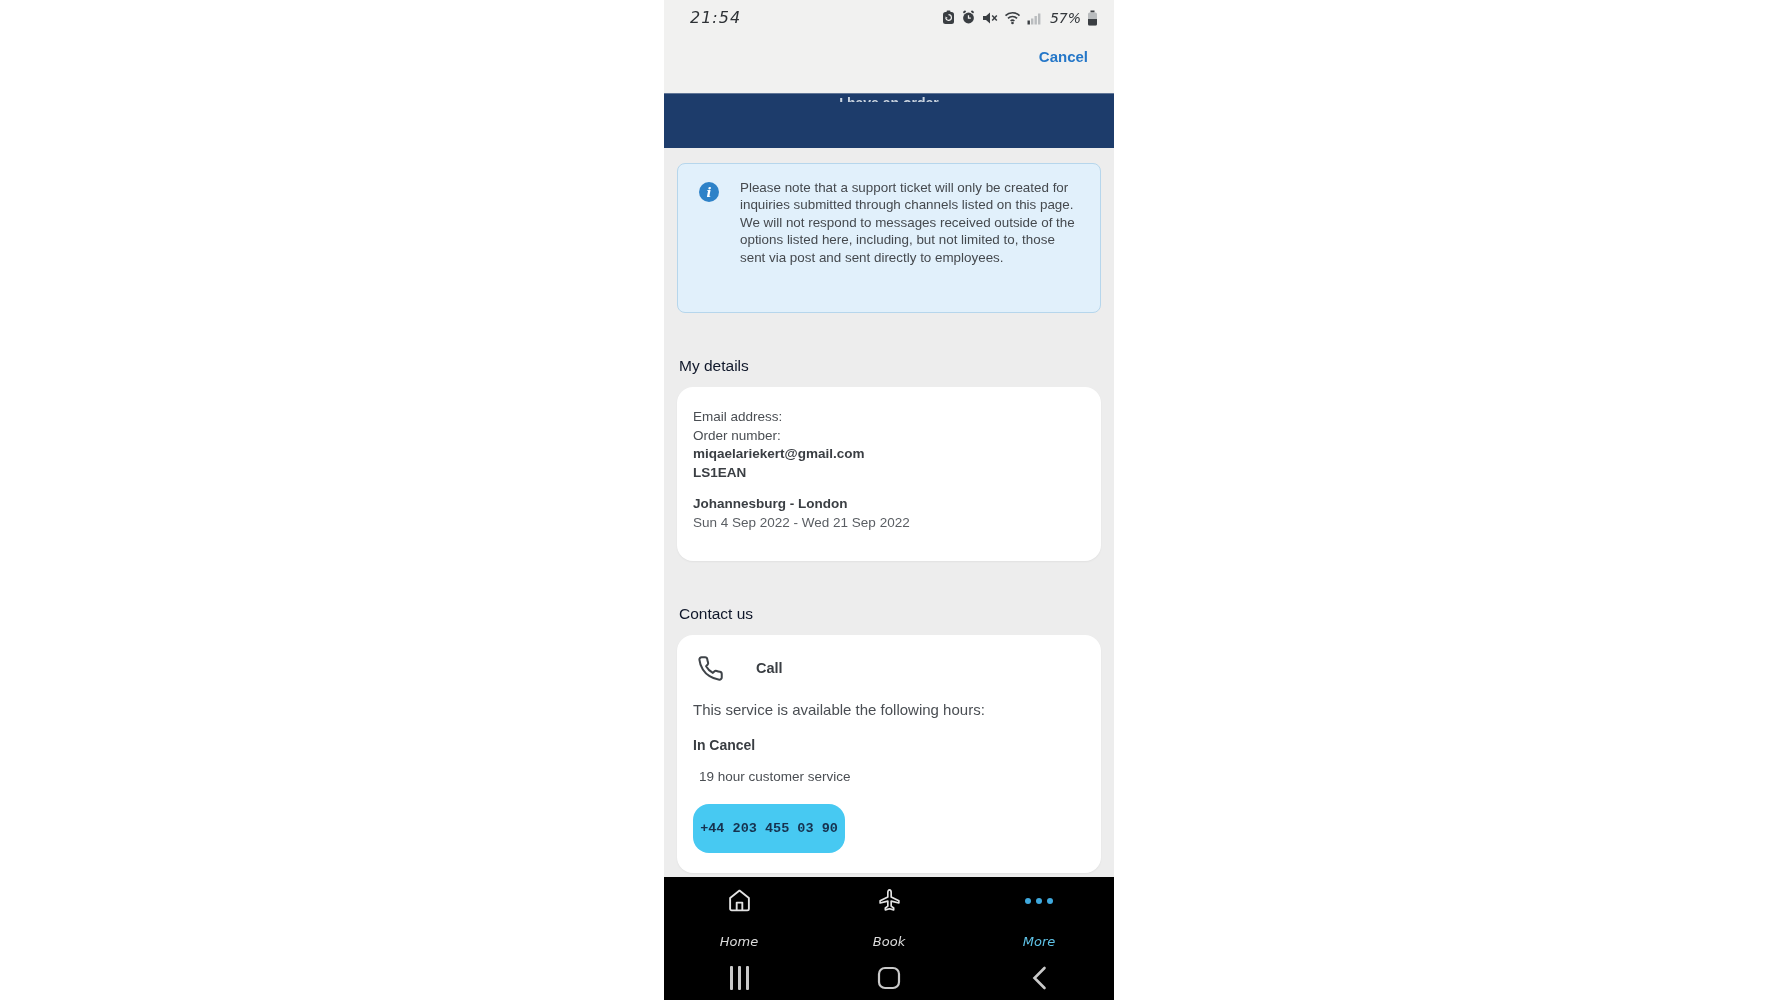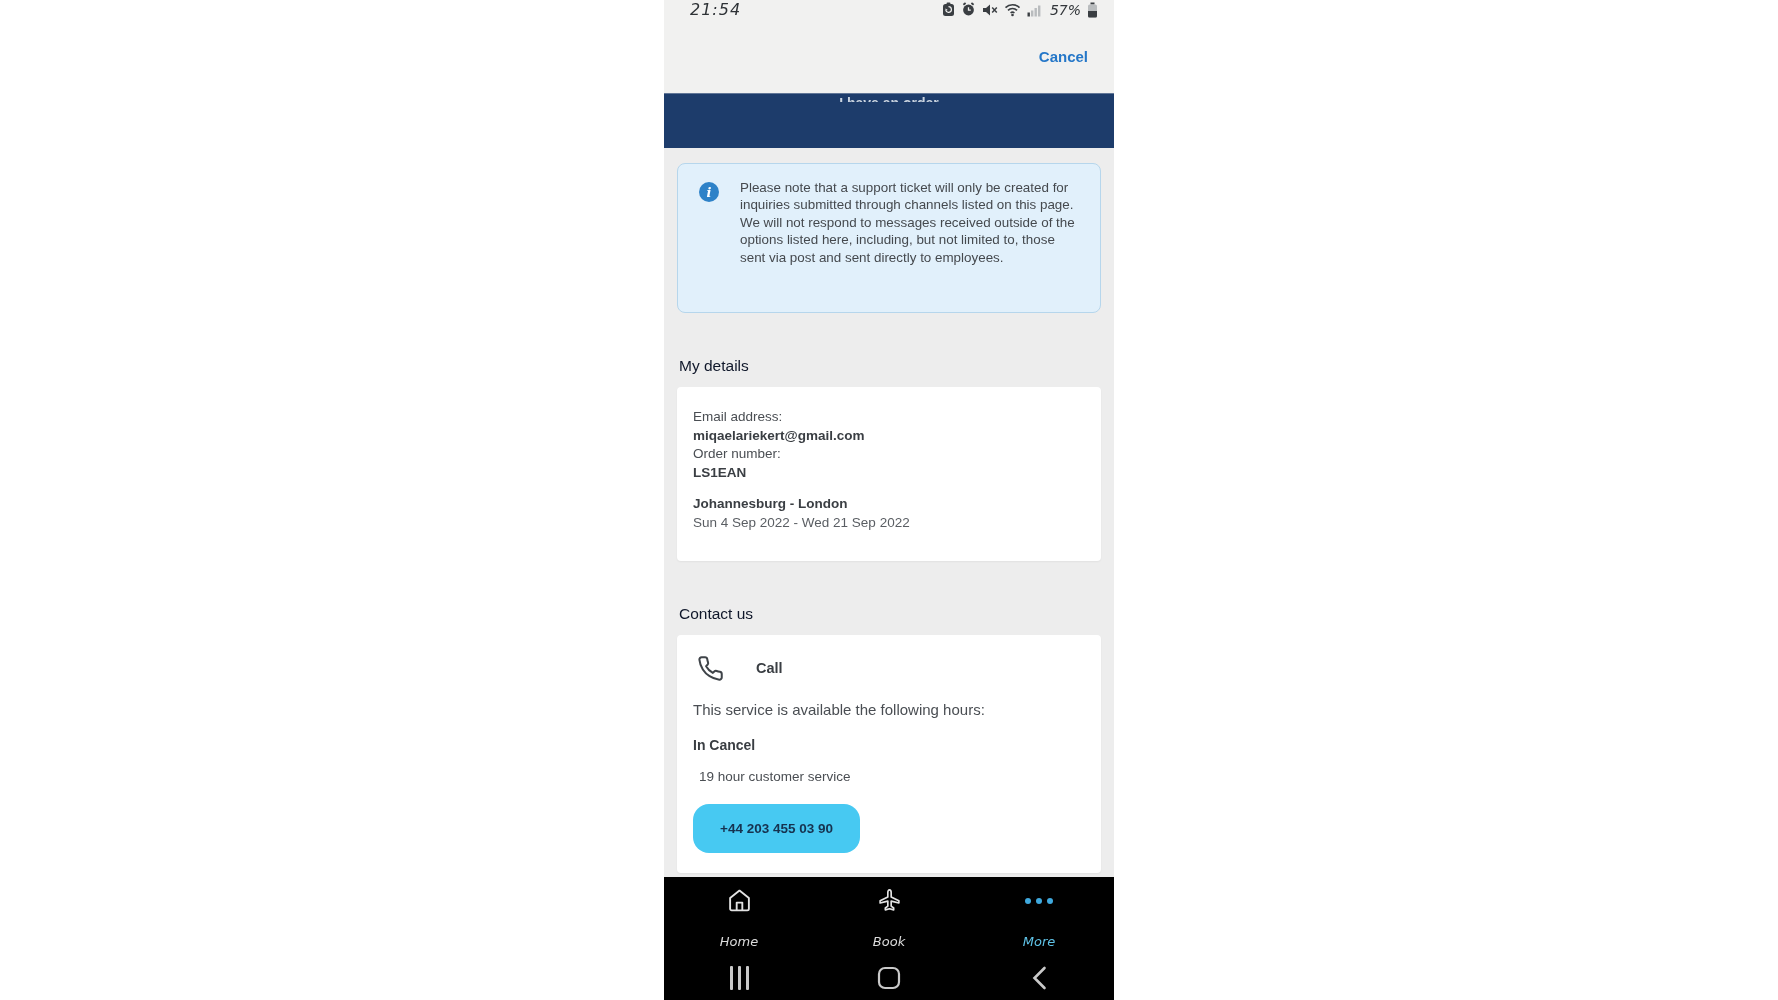--- a/index.html
+++ b/index.html
@@ -2,21 +2,21 @@
 <html><head>
 <meta charset="utf-8">
 <style>
   * { margin:0; padding:0; box-sizing:border-box; }
   html,body { width:1778px; height:1000px; background:#ffffff; font-family:"Liberation Sans", sans-serif; }
   .stage { width:1778px; height:1000px; background:#ffffff; display:flex; justify-content:center; }
   .phone { width:450px; height:1000px; background:#ededed; display:flex; flex-direction:column; overflow:hidden; }
 
   
   .header { background:#f1f1f0; height:93px; flex:0 0 auto; position:relative; }
-  .statusbar { display:flex; align-items:center; justify-content:space-between; padding:0 16px 0 26px; }
+  .statusbar { display:flex; align-items:center; justify-content:space-between; padding:8px 16px 0 26px; }
   .clock { font-family:"DejaVu Sans", sans-serif; font-style:italic; font-size:16px; color:#2e3236; letter-spacing:1px; }
   .sticons { display:flex; align-items:center; gap:6px; color:#3a3e42; }
   .sticons svg { display:block; }
   .batt-pct { font-family:"DejaVu Sans", sans-serif; font-style:italic; font-size:14px; color:#34383c; margin-left:2px; }
   .cancel-row { position:absolute; right:26px; top:48px; }
   .cancel-btn { font-size:15px; font-weight:bold; color:#2577c8; cursor:pointer; background:none; border:none; font-family:"Liberation Sans", sans-serif; }
 
   
   .navybar { background:#1d3c6b; height:55px; flex:0 0 auto; border-top:1px solid rgba(255,255,255,0.3); position:relative; overflow:hidden; }
   .clipped-tab { position:absolute; top:0; left:0; right:0; height:8px; overflow:hidden; text-align:center; }
@@ -25,35 +25,35 @@
   
   .content { flex:1 1 auto; background:#ededed; padding:15px 13px 0 13px; }
 
   .infobox { background:#e1f0fb; border:1px solid #b6d6ec; border-radius:8px; padding:15px 14px 14px 21px; display:flex; align-items:flex-start; height:150px; }
   .info-icon { width:20px; height:20px; border-radius:50%; background:#2e82c8; color:#ffffff; flex:0 0 auto; margin-top:3px;
                display:flex; align-items:center; justify-content:center; font-family:"DejaVu Serif", serif; font-style:italic; font-size:13px; font-weight:bold; }
   .info-text { margin-left:21px; width:336px; font-size:13.4px; line-height:17.4px; color:#45494e; }
 
   .section-h { font-size:15.5px; color:#0f172a; margin:44px 2px 12px 2px; }
 
-  .card { background:#ffffff; border-radius:4px; box-shadow:0 1px 2px rgba(0,0,0,0.05); }
+  .card { background:#ffffff; border-radius:16px; box-shadow:0 1px 2px rgba(0,0,0,0.05); }
   .card-details { padding:21px 16px 28px 16px; }
   .line { font-size:13.5px; line-height:18.6px; color:#4a4e53; }
   .line.bold { font-weight:bold; color:#3a3e43; }
   .gap12 { height:13px; }
   .muted { color:#5a5e63; }
 
   .card-call { margin-top:10px; padding:20px 16px 23px 16px; height:238px; }
   .call-row { display:flex; align-items:center; gap:32px; padding-left:4px; }
   .call-label { font-size:14.5px; font-weight:bold; color:#3a3e43; }
   .avail { font-size:15px; color:#4a4e53; margin-top:19px; }
   .lang { font-size:14px; font-weight:bold; color:#3a3e43; margin-top:19px; }
   .hours { font-size:13.5px; color:#4a4e53; margin-top:16px; padding-left:6px; }
-  .phone-btn { margin-top:20px; width:167px; height:49px; border:none; border-radius:16px; background:#47c9f2; color:#16324f;
-               font-family:Liberation Sans, sans-serif; font-size:13.5px; font-weight:bold; cursor:pointer; }
+  .phone-btn { margin-top:20px; width:152px; height:49px; border:none; border-radius:16px; background:#47c9f2; color:#16324f;
+               font-family:Liberation Mono, monospace; font-size:13.5px; font-weight:bold; cursor:pointer; }
 
   
   .appnav { flex:0 0 auto; height:78px; background:#000000; display:flex; align-items:stretch; }
   .nav-item { flex:1 1 0; display:flex; flex-direction:column; align-items:center; justify-content:center; gap:20px; padding-top:4px; cursor:pointer; }
   .nav-icon { height:27px; display:flex; align-items:center; justify-content:center; color:#e3e3e3; }
   .nav-label { font-family:"DejaVu Sans", sans-serif; font-style:italic; font-size:13px; color:#dcdcdc; }
   .nav-item.active .nav-label { color:#5fc3e7; }
   .dots { display:flex; gap:5px; }
   .dots i { width:6px; height:6px; border-radius:50%; background:#3fa9de; }
 
@@ -123,22 +123,22 @@
 
       <div class="infobox">
         <span class="info-icon">i</span>
         <span class="info-text">Please note that a support ticket will only be created for inquiries submitted through channels listed on this page. We will not respond to messages received outside of the options listed here, including, but not limited to, those sent via post and sent directly to employees.</span>
       </div>
 
       <div class="section-h">My details</div>
 
       <div class="card card-details">
         <div class="line">Email address:</div>
+        <div class="line">Order number:</div>
         <div class="line bold">miqaelariekert@gmail.com</div>
-        <div class="line">Order number:</div>
         <div class="line bold">LS1EAN</div>
         <div class="gap12"></div>
         <div class="line bold">Johannesburg - London</div>
         <div class="line muted">Sun 4 Sep 2022 - Wed 21 Sep 2022</div>
       </div>
 
       <div class="section-h">Contact us</div>
 
       <div class="card card-call">
         <div class="call-row">

